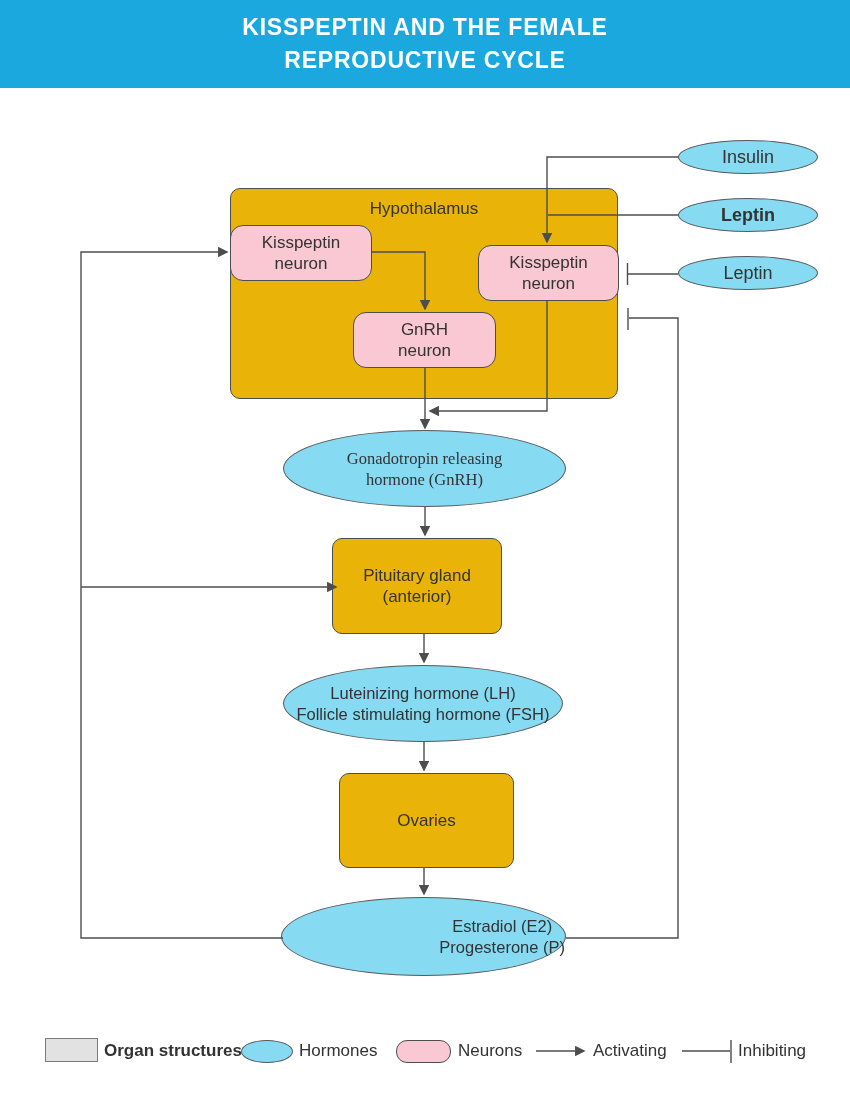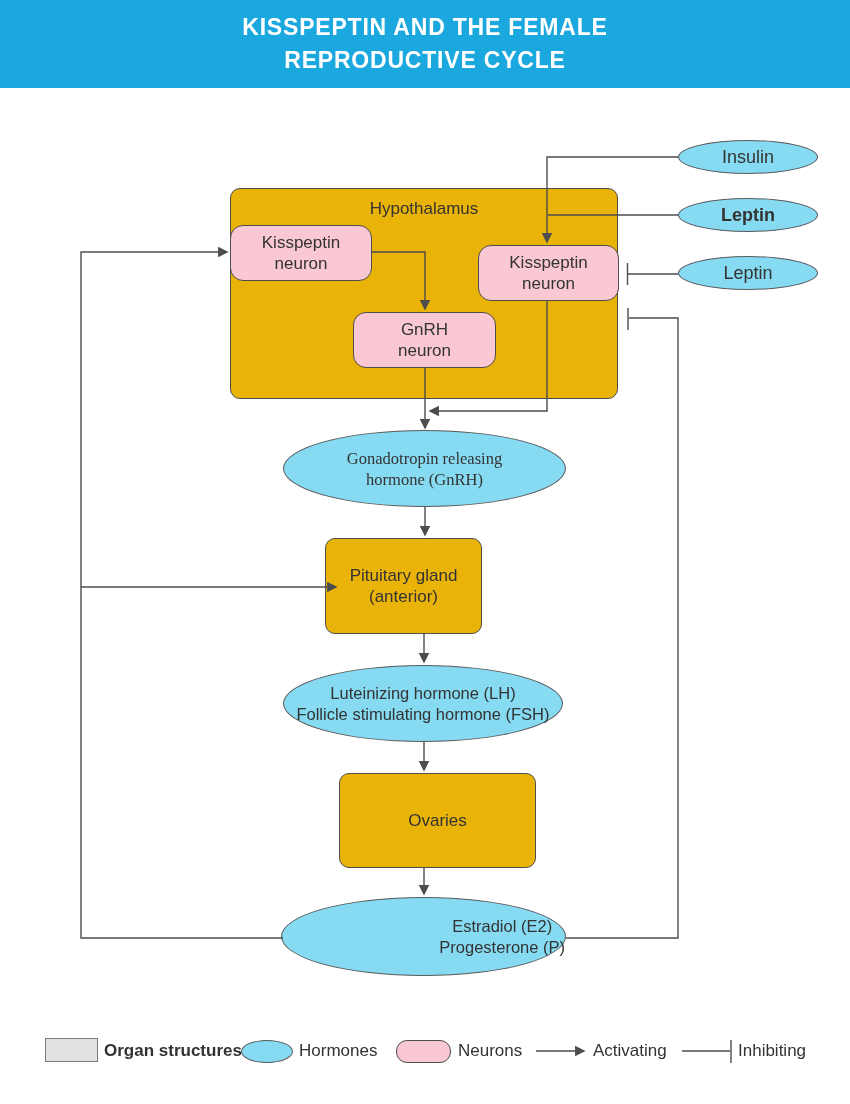--- a/index.html
+++ b/index.html
@@ -101,29 +101,29 @@
     <span>Leptin</span>
   </div>
   <div class="node hormone small-ellipse" style="left:678px;top:256px;width:140px;height:34px;">
     <span>Leptin</span>
   </div>
 
   <div class="node hormone big-ellipse" style="left:283px;top:430px;width:283px;height:77px;font-family:Liberation Serif, serif;">
     <span>Gonadotropin releasing
 hormone (GnRH)</span>
   </div>
-  <div class="node organ" style="left:325px;top:538px;width:157px;height:96px;">
+  <div class="node organ" style="left:332px;top:538px;width:170px;height:96px;">
     <span>Pituitary gland
 (anterior)</span>
   </div>
   <div class="node hormone big-ellipse" style="left:283px;top:665px;width:280px;height:77px;">
     <span>Luteinizing hormone (LH)
 Follicle stimulating hormone (FSH)</span>
   </div>
-  <div class="node organ" style="left:339px;top:773px;width:197px;height:95px;">
+  <div class="node organ" style="left:339px;top:773px;width:175px;height:95px;">
     <span>Ovaries</span>
   </div>
   <div class="node hormone big-ellipse" style="left:281px;top:897px;width:285px;height:79px;justify-content:flex-end;">
     <span>Estradiol (E2)
 Progesterone (P)</span>
   </div>
 
   <div class="legend-swatch sw-organ"></div>
   <div class="legend-label" style="left:104px;font-weight:bold;">Organ structures</div>
 

